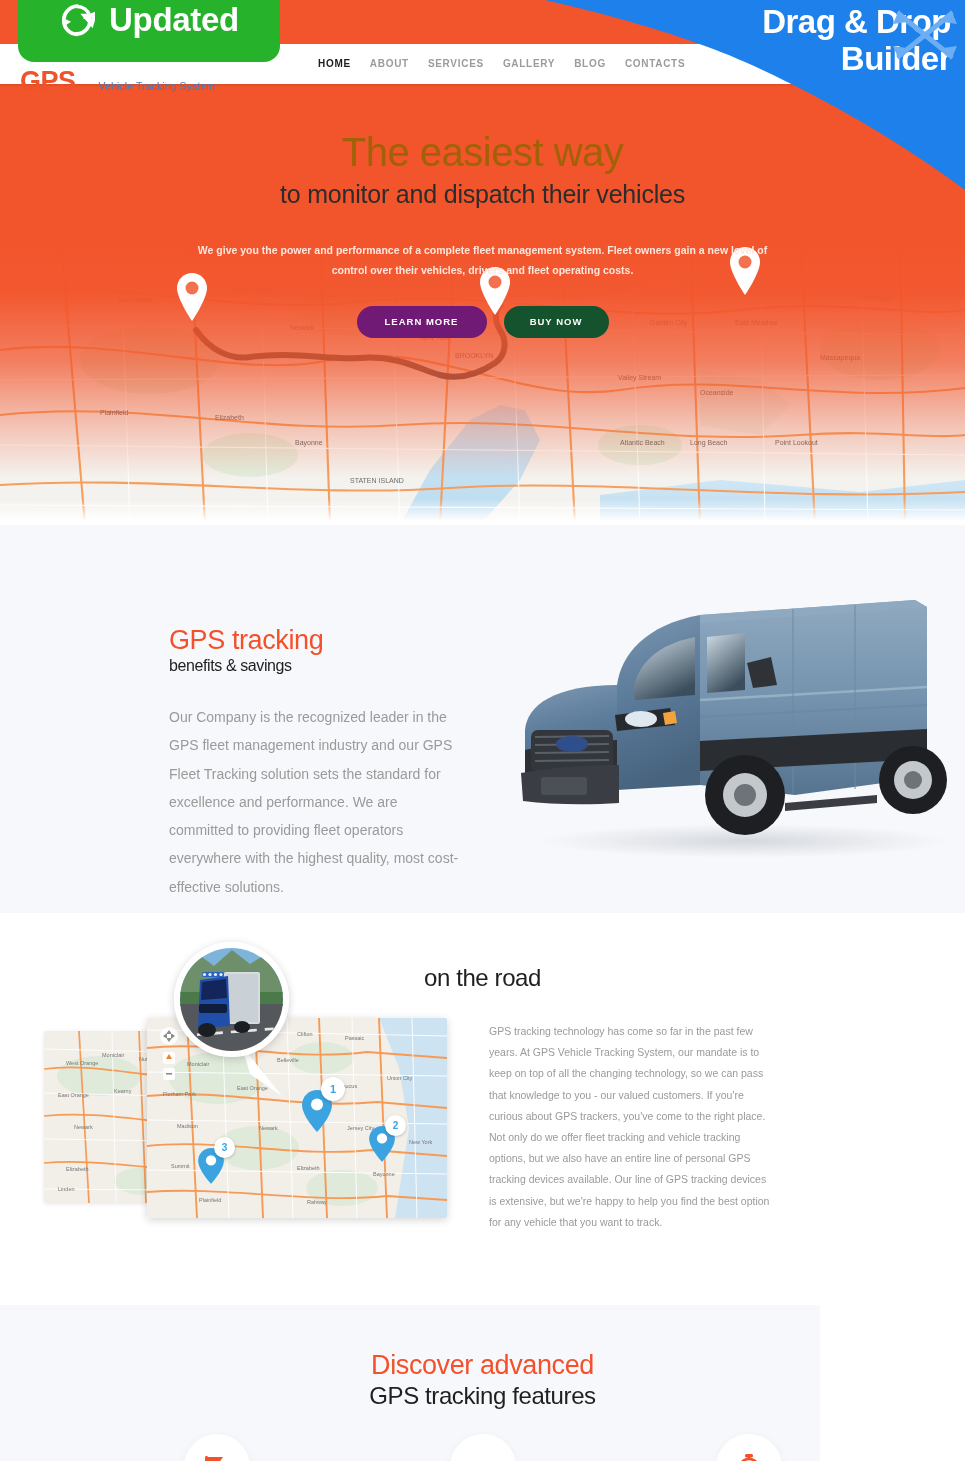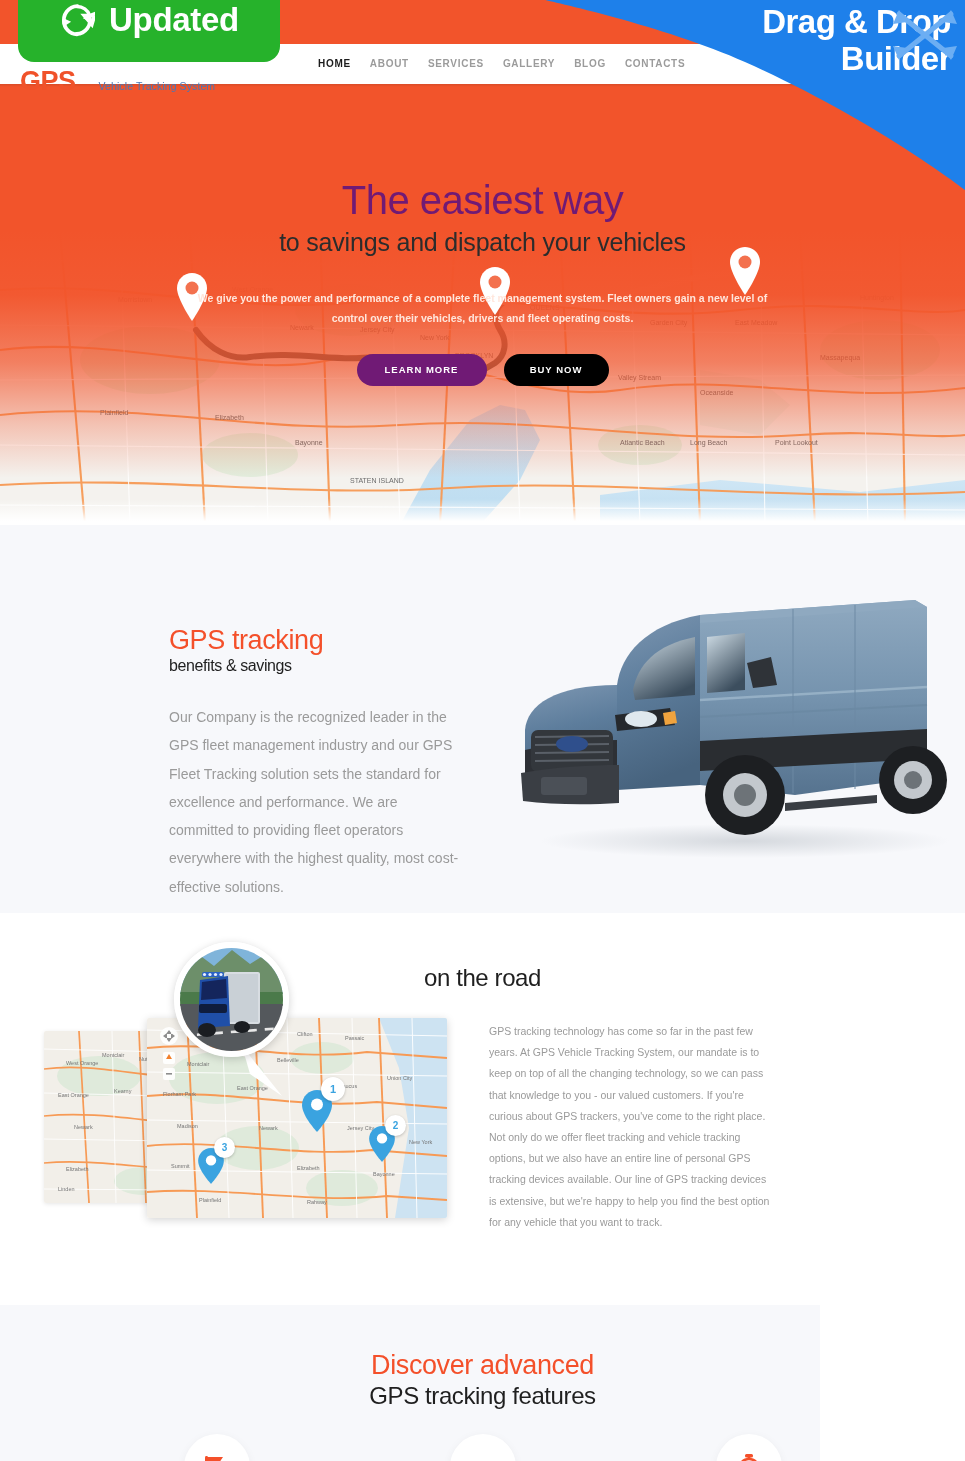--- a/index.html
+++ b/index.html
@@ -69,40 +69,39 @@
   }
   .ddarrows { position:absolute; right:25px; top:100px; z-index:3; }
 
   
   .hero {
     position:absolute; top:0; left:0; width:965px; height:345px;
     background:#F2542B; z-index:5;
   }
   .hero-inner { position:absolute; top:130px; left:0; width:965px; text-align:center; z-index:10;}
   .hero-h1 {
-    font-size:40px; color:#701a75; font-weight:normal; letter-spacing:-.5px;
+    font-size:40px; color:#a16207; font-weight:normal; letter-spacing:-.5px;
     line-height:1.1;
-    margin-top:48px;
   }
   .hero-h2 {
     font-size:25px; color:#2C2C2C; font-weight:normal; margin-top:6px;
     letter-spacing:-.2px;
   }
   .hero-p {
     margin:32px auto 0; width:600px; font-size:10.5px; color:#ffe6dc;
     line-height:1.9; font-weight:bold;
   }
   .hero-btns { margin-top:25px; display:flex; justify-content:center; gap:17px; }
   .btn {
     border:none; cursor:pointer; border-radius:20px; height:32px;
     font-size:9.5px; font-weight:bold; letter-spacing:1px; color:#fff;
     display:flex; align-items:center; justify-content:center;
   }
   .btn-learn { width:130px; background:#701a75; }
-  .btn-buy   { width:105px; background:#000000; }
+  .btn-buy   { width:105px; background:#14532d; }
 
   
   .map-hero {
     position:absolute; top:230px; left:0; width:965px; height:295px; z-index:6;
     overflow:hidden;
   }
   .map-hero .mapimg { position:absolute; inset:0; }
   .map-hero .fade {
     position:absolute; inset:0;
     background:linear-gradient(180deg, #F2542B 0%, rgba(242,84,43,.97) 22%,
@@ -277,21 +276,21 @@
         <circle cx="17" cy="16" r="6.5" fill="#F3714E"></circle>
     </svg>
     <svg style="position:absolute;left:728px;top:16px" width="34" height="50" viewBox="0 0 34 50">
       <path d="M17 1C8.7 1 2 7.7 2 16c0 11 15 33 15 33s15-22 15-33C32 7.7 25.3 1 17 1z" fill="#ffffff"></path>
         <circle cx="17" cy="16" r="6.5" fill="#F3714E"></circle>
     </svg>
   </div>
 
   <div class="hero-inner">
     <div class="hero-h1">The easiest way</div>
-    <div class="hero-h2">to savings and dispatch your vehicles</div>
+    <div class="hero-h2">to monitor and dispatch their vehicles</div>
     <div class="hero-p">We give you the power and performance of a complete fleet management system. Fleet owners gain a new level of control over their vehicles, drivers and fleet operating costs.</div>
     <div class="hero-btns">
       <button class="btn btn-learn">LEARN MORE</button>
       <button class="btn btn-buy">BUY NOW</button>
     </div>
   </div>
 
   <div class="header-bar"></div>
   <div class="logo">
     <span class="logo-main">GPS</span>

